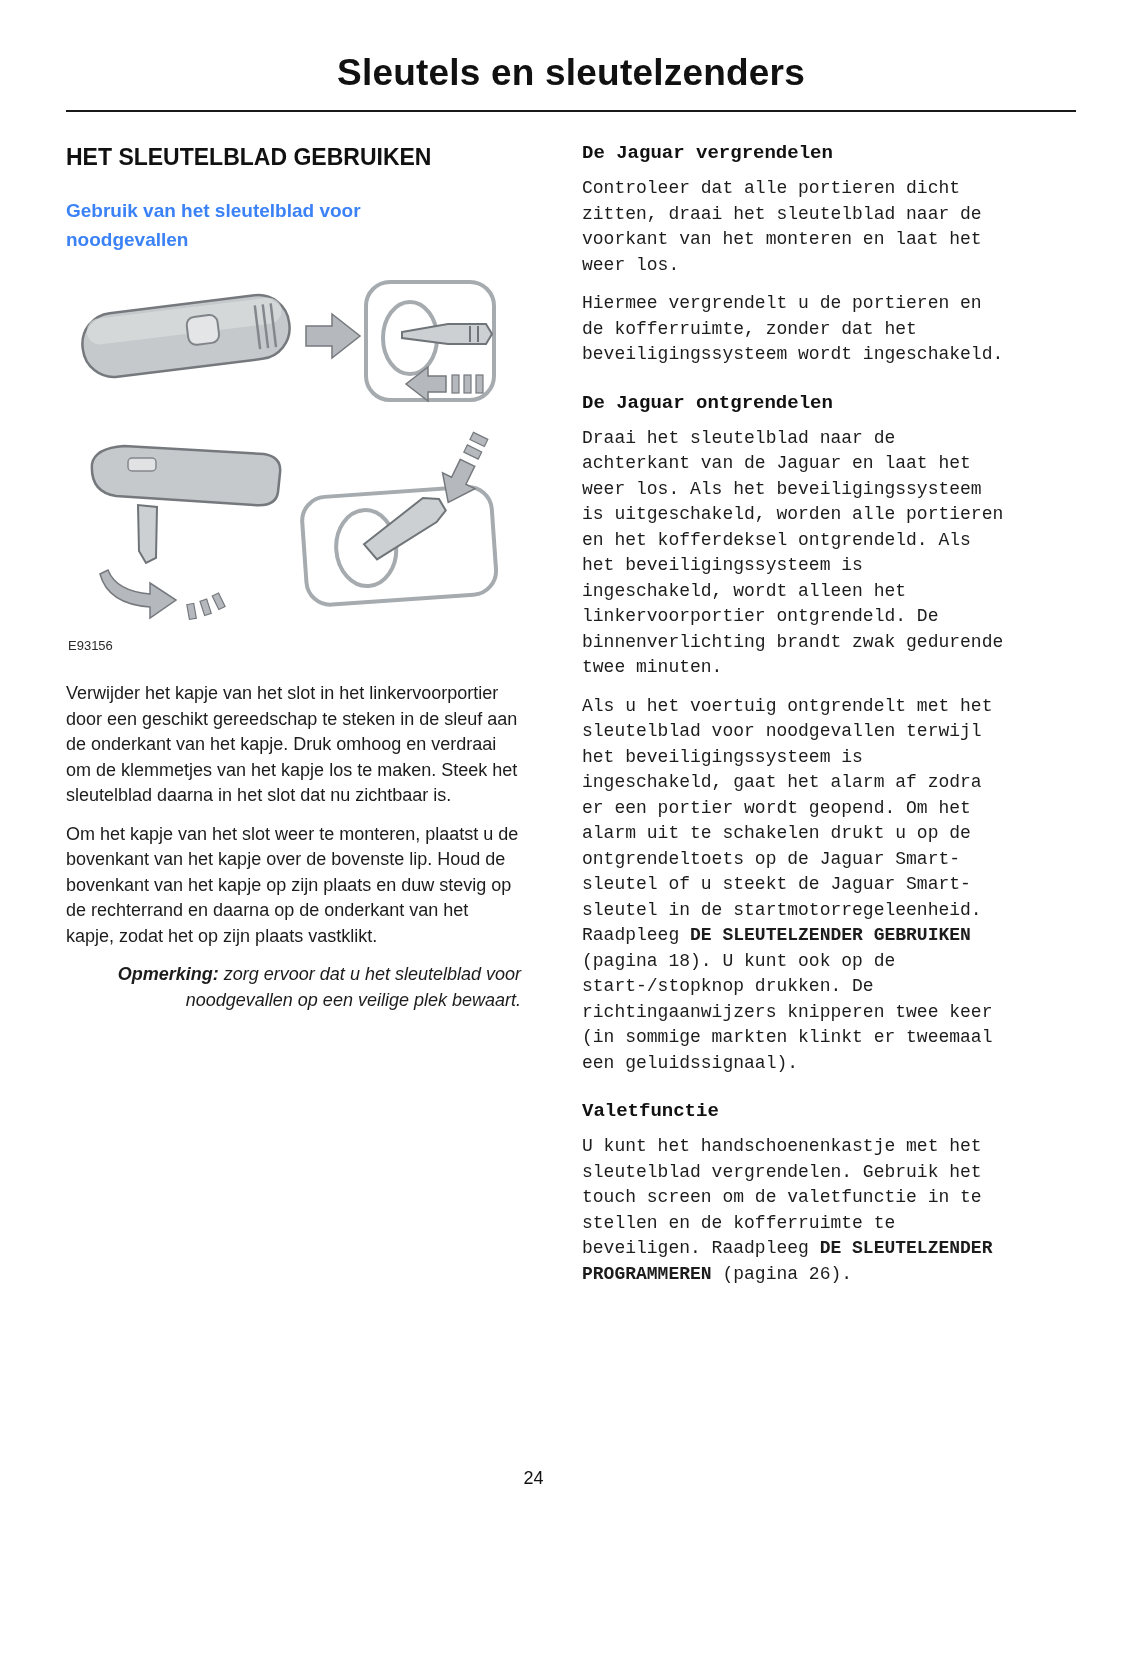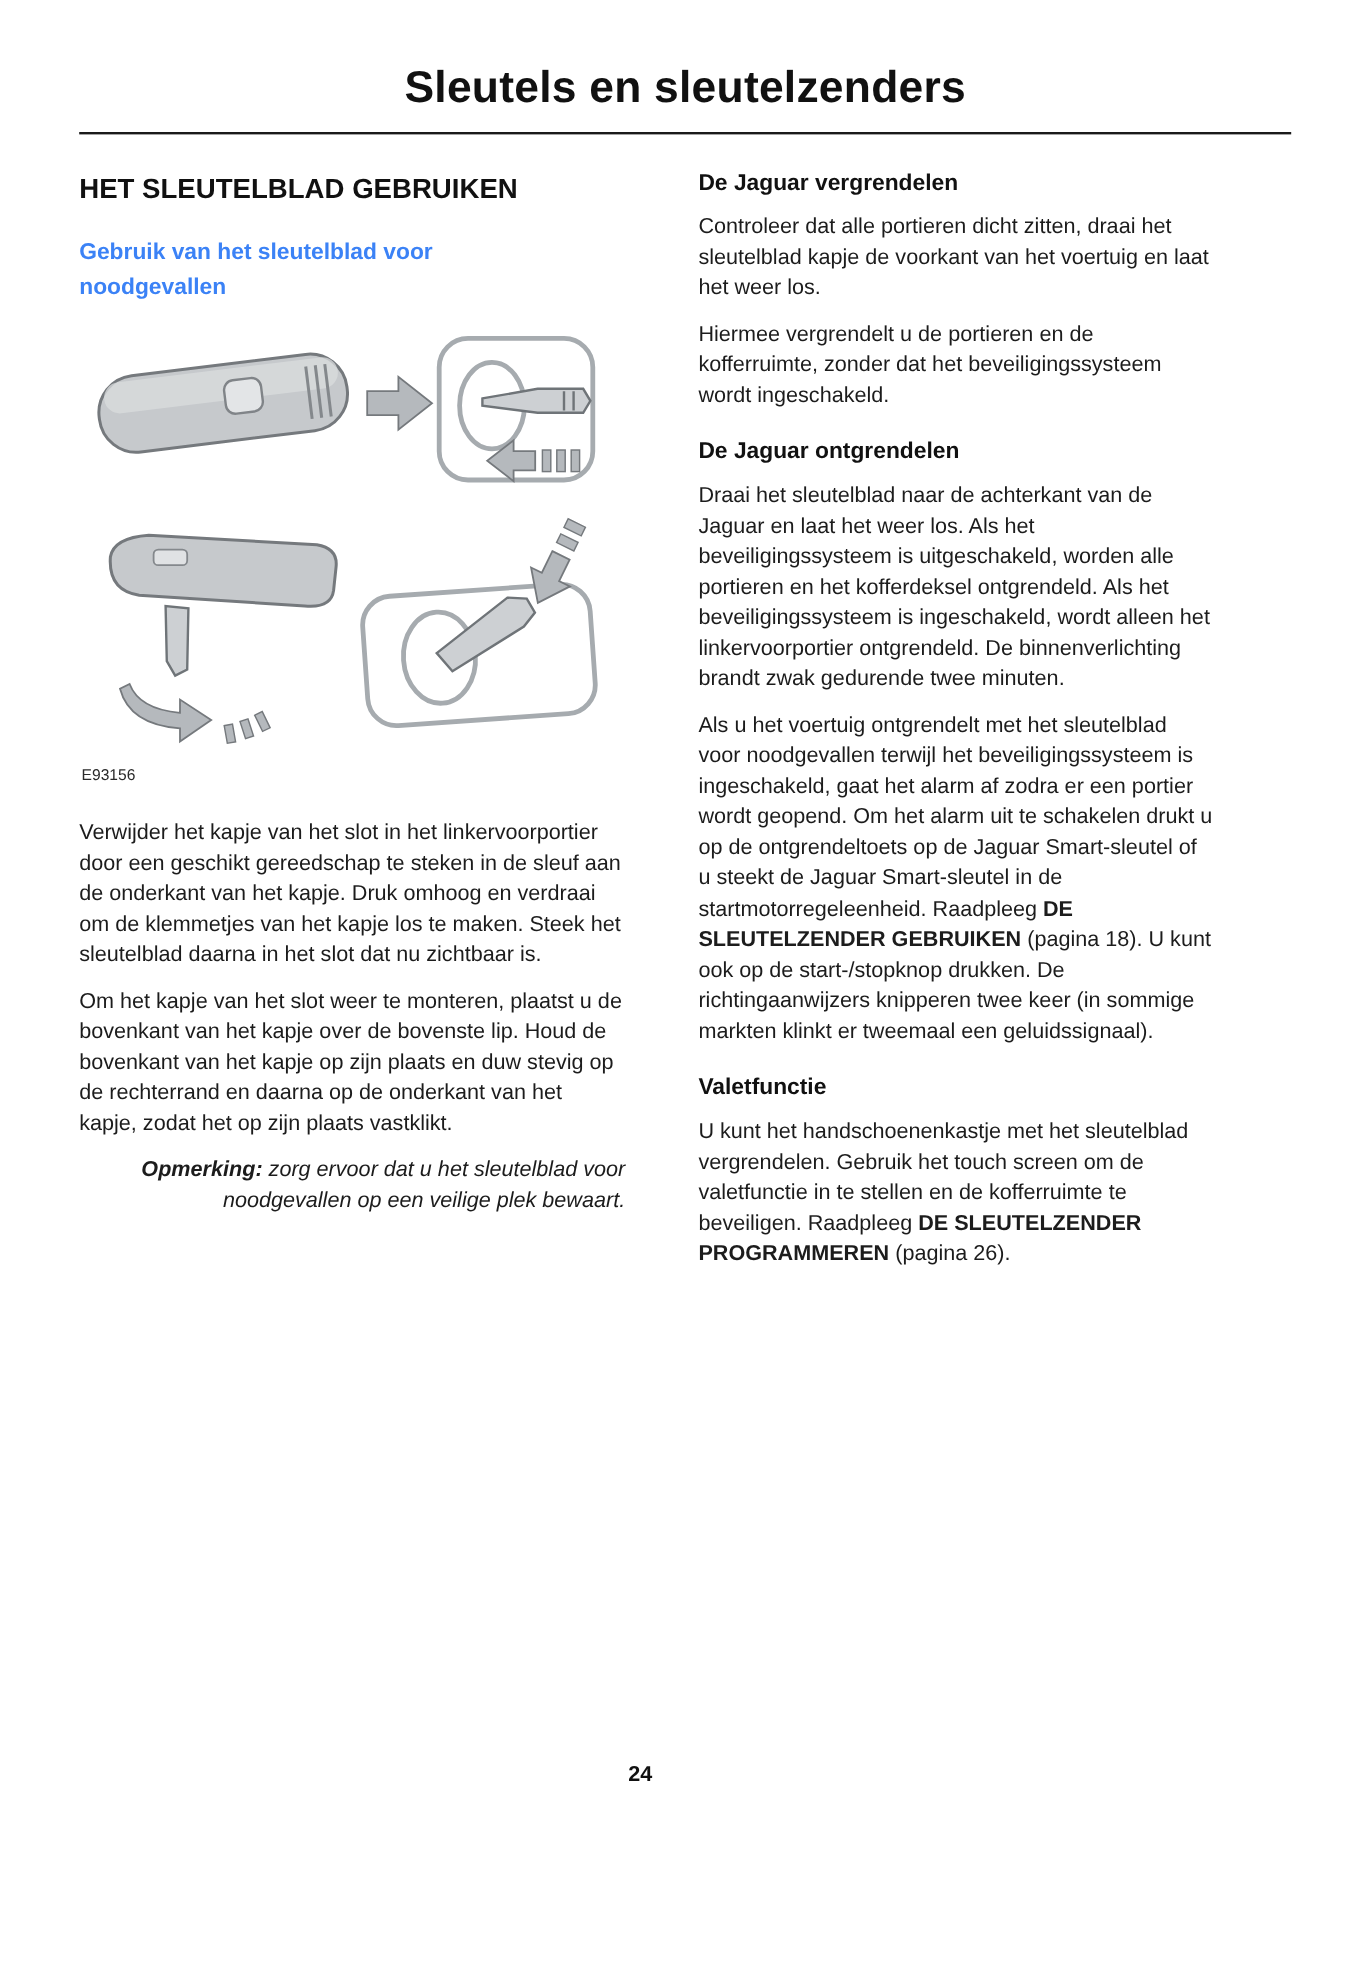--- a/index.html
+++ b/index.html
@@ -34,21 +34,21 @@
     border: none;
     border-top: 2px solid #1a1a1a;
     margin: 0 0 30px 0;
   }
   .columns {
     display: flex;
     gap: 61px;
     width: 935px;
   }
   .col-left { width: 455px; flex: 0 0 455px; }
-  .col-right { width: 430px; flex: 0 0 430px; }
+  .col-right { width: 430px; flex: 0 0 430px; font-family: Liberation Mono, monospace; }
 
   .section-title {
     margin: 2px 0 26px 0;
     font-size: 23px;
     font-weight: bold;
     color: #111;
   }
   .sub-title {
     margin: 0 0 20px 0;
     font-size: 19px;
@@ -90,21 +90,21 @@
 
   .page-footer {
     position: absolute;
     top: 1468px;
     left: 0;
     width: 935px;
     text-align: center;
   }
   .page-num {
     font-size: 18px;
-    font-weight: bold;
+    font-weight: normal;
     color: #111;
     text-align: center;
   }
 </style>
 </head>
 <body>
 
 <div class="page">
 
   <header>
@@ -175,21 +175,21 @@
         <figcaption class="fig-label">E93156</figcaption>
       </figure>
 
       <p class="body-text">Verwijder het kapje van het slot in het linkervoorportier door een geschikt gereedschap te steken in de sleuf aan de onderkant van het kapje. Druk omhoog en verdraai om de klemmetjes van het kapje los te maken. Steek het sleutelblad daarna in het slot dat nu zichtbaar is.</p>
       <p class="body-text">Om het kapje van het slot weer te monteren, plaatst u de bovenkant van het kapje over de bovenste lip. Houd de bovenkant van het kapje op zijn plaats en duw stevig op de rechterrand en daarna op de onderkant van het kapje, zodat het op zijn plaats vastklikt.</p>
       <p class="body-text note"><span class="note-label">Opmerking:</span><span> zorg ervoor dat u het sleutelblad voor noodgevallen op een veilige plek bewaart.</span></p>
     </section>
 
     <section class="col-right">
       <h3 class="heading">De Jaguar vergrendelen</h3>
-      <p class="body-text">Controleer dat alle portieren dicht zitten, draai het sleutelblad kapje de voorkant van het voertuig en laat het weer los.</p>
+      <p class="body-text">Controleer dat alle portieren dicht zitten, draai het sleutelblad naar de voorkant van het monteren en laat het weer los.</p>
       <p class="body-text">Hiermee vergrendelt u de portieren en de kofferruimte, zonder dat het beveiligingssysteem wordt ingeschakeld.</p>
 
       <h3 class="heading spaced">De Jaguar ontgrendelen</h3>
       <p class="body-text">Draai het sleutelblad naar de achterkant van de Jaguar en laat het weer los. Als het beveiligingssysteem is uitgeschakeld, worden alle portieren en het kofferdeksel ontgrendeld. Als het beveiligingssysteem is ingeschakeld, wordt alleen het linkervoorportier ontgrendeld. De binnenverlichting brandt zwak gedurende twee minuten.</p>
       <p class="body-text"><span>Als u het voertuig ontgrendelt met het sleutelblad voor noodgevallen terwijl het beveiligingssysteem is ingeschakeld, gaat het alarm af zodra er een portier wordt geopend. Om het alarm uit te schakelen drukt u op de ontgrendeltoets op de Jaguar Smart-sleutel of u steekt de Jaguar Smart-sleutel in de startmotorregeleenheid. Raadpleeg </span><span class="ref">DE SLEUTELZENDER GEBRUIKEN</span><span> (pagina 18). U kunt ook op de start-/stopknop drukken. De richtingaanwijzers knipperen twee keer (in sommige markten klinkt er tweemaal een geluidssignaal).</span></p>
 
       <h3 class="heading spaced">Valetfunctie</h3>
       <p class="body-text"><span>U kunt het handschoenenkastje met het sleutelblad vergrendelen. Gebruik het touch screen om de valetfunctie in te stellen en de kofferruimte te beveiligen. Raadpleeg </span><span class="ref">DE SLEUTELZENDER PROGRAMMEREN</span><span> (pagina 26).</span></p>
     </section>
 

